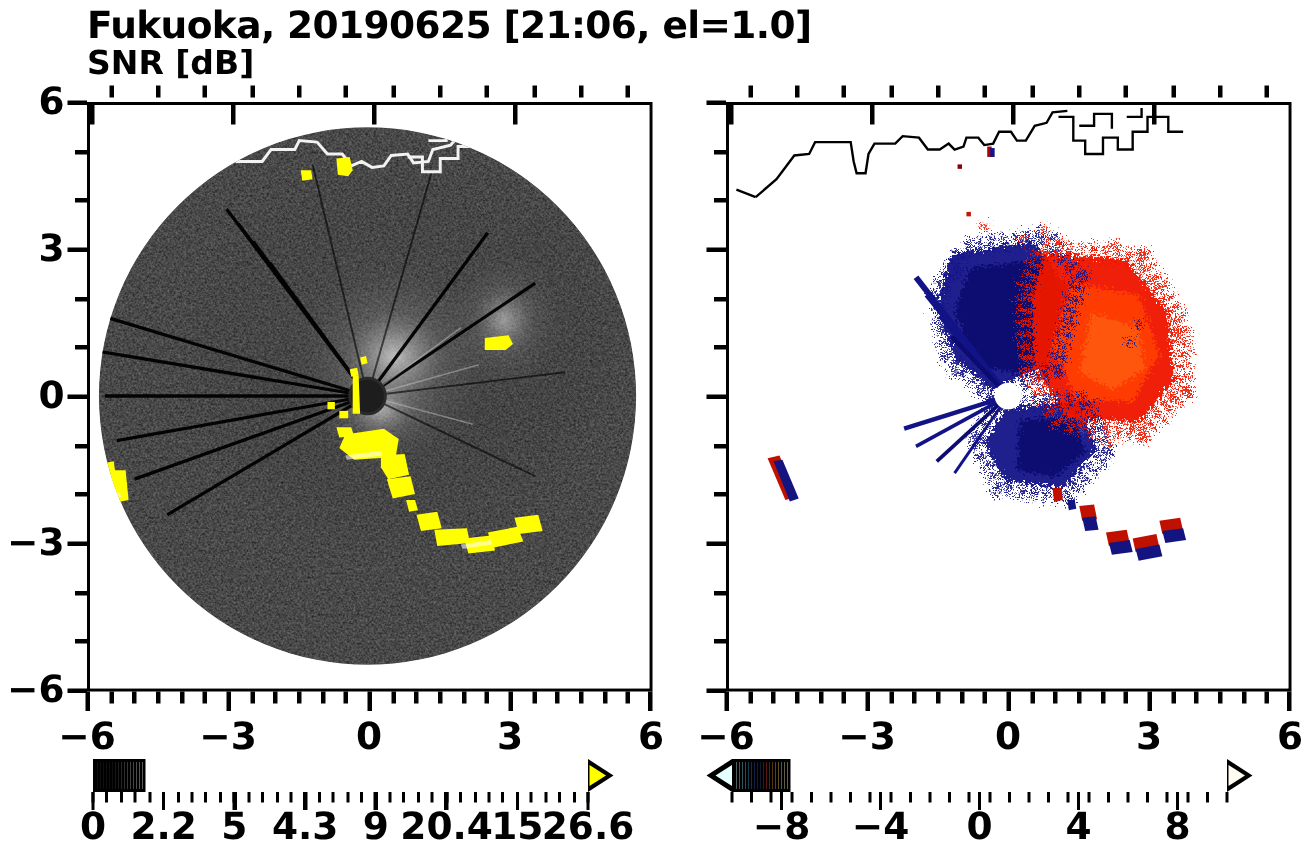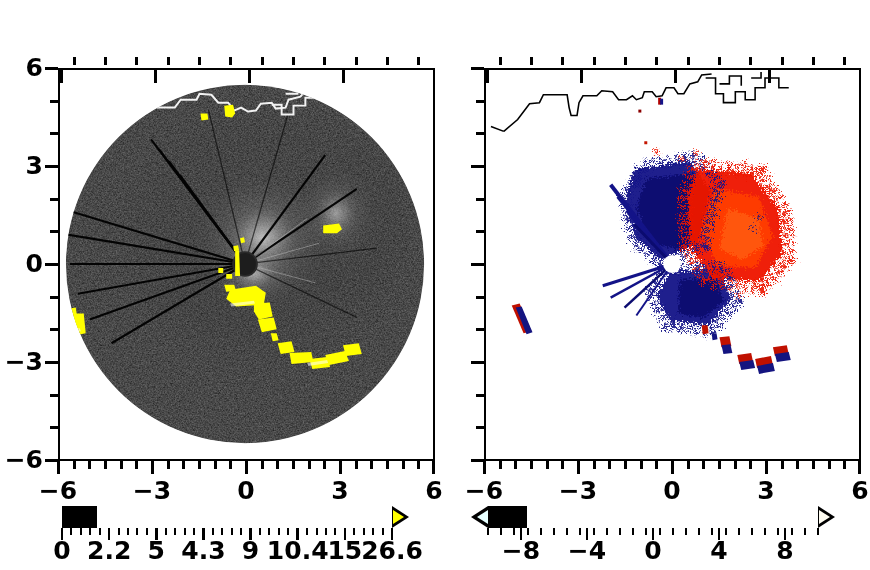--- a/index.html
+++ b/index.html
@@ -47,20 +47,22 @@
   .cb-ticks .mj{position:absolute;width:2.5px;height:12px;background:#000;}
   .cb-ticks .mn{position:absolute;width:2px;height:7px;background:#000;}
   .cblab{position:absolute;font-size:25px;font-weight:bold;text-align:center;
       white-space:nowrap;}
 </style>
 </head>
 <body>
 
 <div class="fig">
 
+  <div id="main-title">Fukuoka, 20190625 [21:06, el=1.0]</div>
+  <div id="title-left">SNR [dB]</div>
 
   <div class="axes" id="axes-left">
     <svg class="plotcanvas" viewBox="0 0 377 393" preserveAspectRatio="none">
       <defs>
         <radialGradient id="beamGlow" cx="0.5" cy="0.5" r="0.5">
           <stop offset="0%" stop-color="#ffffff" stop-opacity="0.95"></stop>
           <stop offset="8%" stop-color="#d8d8d8" stop-opacity="0.75"></stop>
           <stop offset="22%" stop-color="#8a8a8a" stop-opacity="0.38"></stop>
           <stop offset="45%" stop-color="#3a3a3a" stop-opacity="0.14"></stop>
           <stop offset="100%" stop-color="#000000" stop-opacity="0"></stop>
@@ -503,21 +505,21 @@
         <div class="mj" style="left: 281.607px;"></div>
         <div class="mj" style="left: 328.75px;"></div>
       </div>
   </div>
   <div id="cb-left-labels">
       <div class="cblab" style="left: 27px; top: 536px; width: 70px;">0</div>
       <div class="cblab" style="left: 74.1429px; top: 536px; width: 70px;">2.2</div>
       <div class="cblab" style="left: 121.286px; top: 536px; width: 70px;">5</div>
       <div class="cblab" style="left: 168.429px; top: 536px; width: 70px;">4.3</div>
       <div class="cblab" style="left: 215.571px; top: 536px; width: 70px;">9</div>
-      <div class="cblab" style="left: 262.714px; top: 536px; width: 70px;">10.4</div>
+      <div class="cblab" style="left: 262.714px; top: 536px; width: 70px;">20.4</div>
       <div class="cblab" style="left: 309.857px; top: 536px; width: 70px;">15</div>
       <div class="cblab" style="left: 357px; top: 536px; width: 70px;">26.6</div>
     </div>
 
   <div class="cbar-wrap" id="cbar-right">
     <div class="cbar-cells" id="cbar-right-cells">
         <i style="background: rgb(230, 255, 255);"></i>
         <i style="background: rgb(204, 255, 255);"></i>
         <i style="background: rgb(170, 245, 247);"></i>
         <i style="background: rgb(155, 240, 245);"></i>

